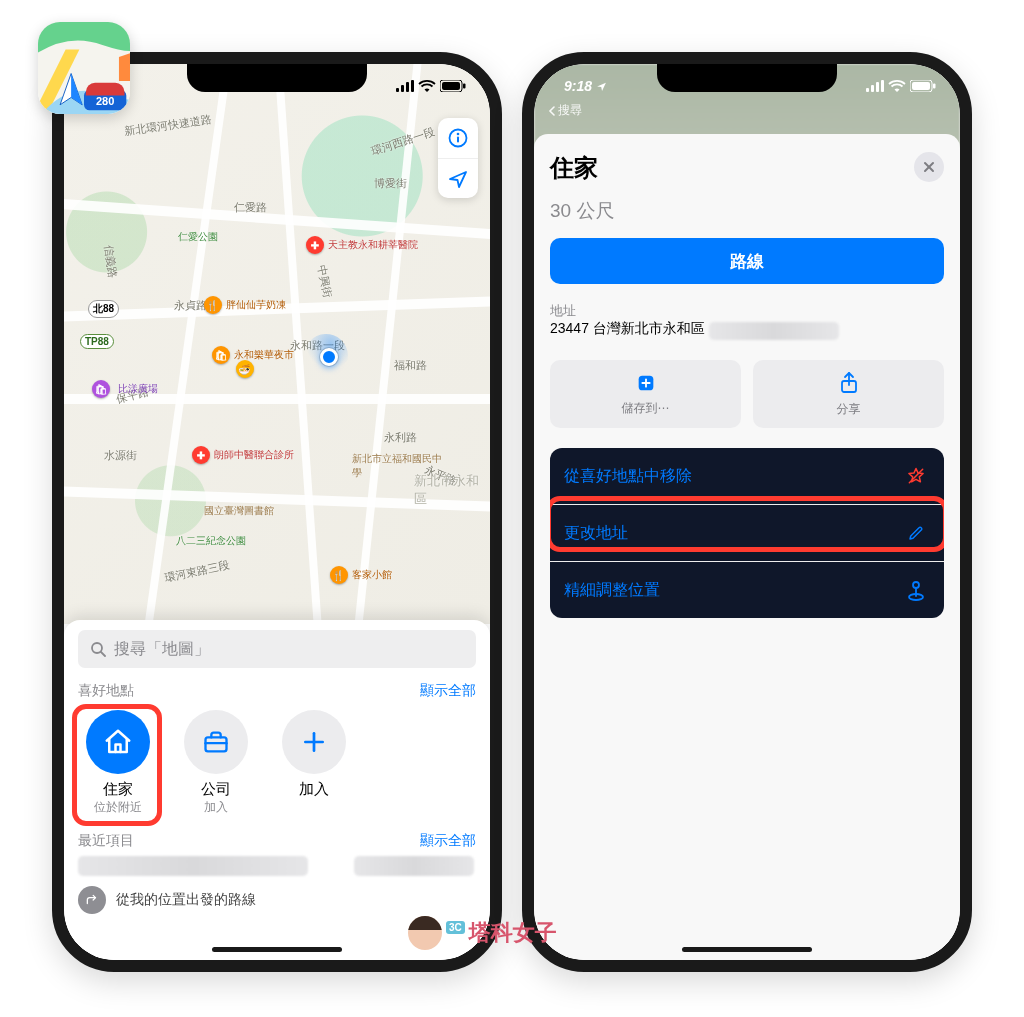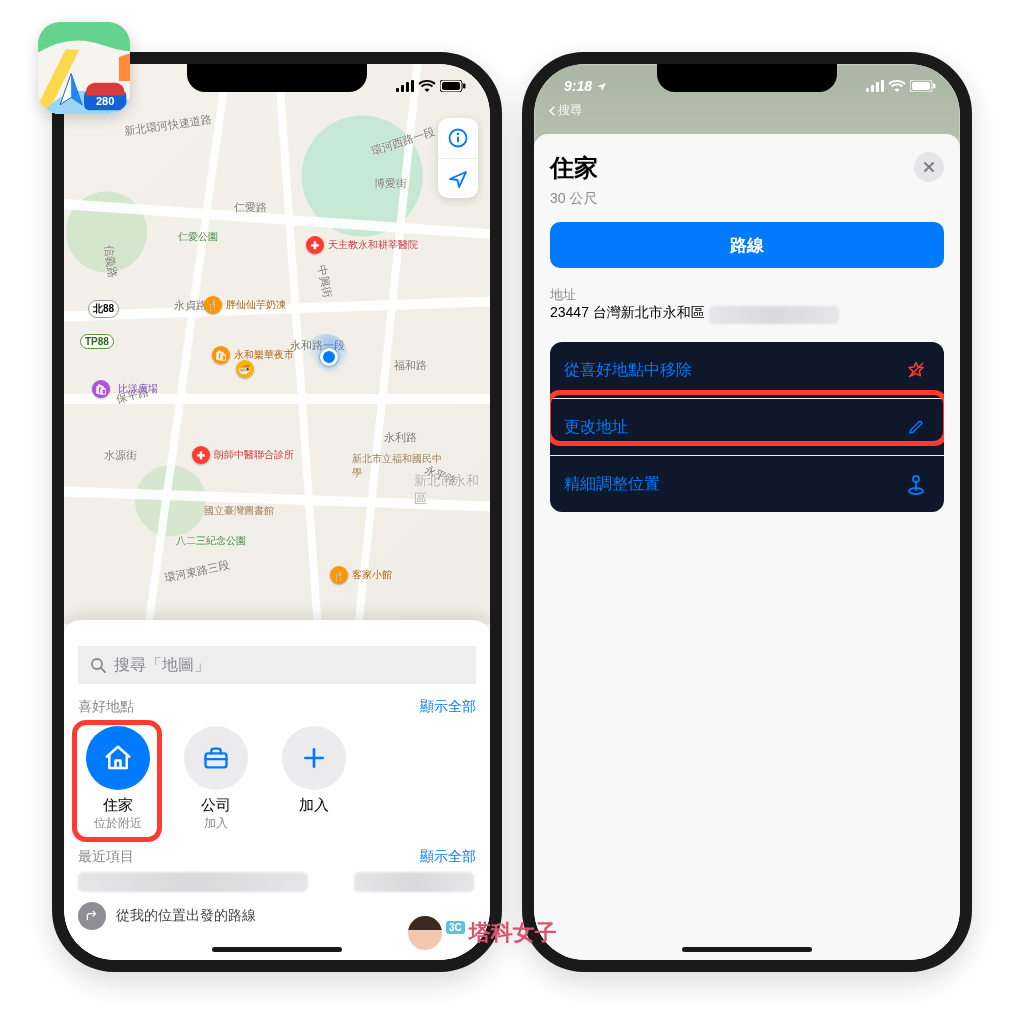--- a/index.html
+++ b/index.html
@@ -128,24 +128,23 @@
     position:absolute; left:0; right:0; bottom:0;
     background:#fff;
     border-top-left-radius:16px; border-top-right-radius:16px;
     box-shadow: 0 -4px 16px rgba(0,0,0,.12);
     padding: 10px 14px 40px;
   }
   .sheet.left-sheet { height: 360px; }
 
   .search {
     display:flex; align-items:center; gap:8px;
-    background:#eeeeef; border-radius:0;
+    background:#eeeeef; border-radius:7px;
     height:38px; padding:0 12px; color:#8a8a8e;
     font-size:16px;
-    margin-top:16px;
   }
   .row-header {
     display:flex; justify-content:space-between; align-items:center;
     margin-top:14px; font-size:14px;
   }
   .row-header .title { color:#8a8a8e; }
   .row-header .link  { color:#007aff; }
 
   .fav-row {
     display:flex; gap:18px; margin-top:10px;
@@ -200,21 +199,21 @@
   }
   .detail-sheet {
     position:absolute; top:70px; left:0; right:0; bottom:0;
     background:#f8f8f8;
     border-top-left-radius:14px; border-top-right-radius:14px;
     padding: 18px 16px 40px;
     display:flex; flex-direction:column; gap:14px;
   }
   .detail-head { display:flex; justify-content:space-between; align-items:flex-start; }
   .detail-title { font-size:24px; font-weight:700; }
-  .detail-sub { font-size:14px; color:#8a8a8e; margin-top:6px; }
+  .detail-sub { font-size:19px; color:#8a8a8e; margin-top:14px; }
   .close-btn {
     width:30px; height:30px; border-radius:50%;
     background:#e5e5ea; color:#7d7d82;
     display:flex; align-items:center; justify-content:center;
     font-size:15px; font-weight:700;
   }
   .primary-btn {
     background:#007aff; color:#fff;
     border-radius:10px; height:46px;
     display:flex; align-items:center; justify-content:center;
@@ -530,20 +529,38 @@
         </div>
 
         <div>
           <div class="addr-label">地址</div>
           <div class="addr-val">
             <span>23447 台灣新北市永和區</span>
             <span class="blur-strip" style="position:relative; display:inline-block; width:130px; height:18px; margin-left:4px; top:2px;"></span>
           </div>
         </div>
 
+        <div class="two-btns">
+          <div class="mini-btn">
+            <svg width="22" height="22" viewBox="0 0 24 24">
+                <rect x="4" y="4" width="16" height="16" rx="4" fill="#007aff"></rect>
+                <line x1="12" y1="8" x2="12" y2="16" stroke="#fff" stroke-width="2" stroke-linecap="round"></line>
+                <line x1="8" y1="12" x2="16" y2="12" stroke="#fff" stroke-width="2" stroke-linecap="round"></line>
+              </svg>
+            <span class="lbl">儲存到⋯</span>
+          </div>
+          <div class="mini-btn">
+            <svg width="20" height="24" viewBox="0 0 20 24" fill="none" stroke="#007aff" stroke-width="1.8" stroke-linecap="round" stroke-linejoin="round">
+                <path d="M10 2 V14"></path>
+                <path d="M6 6 L10 2 L14 6"></path>
+                <rect x="3" y="10" width="14" height="11" rx="2"></rect>
+              </svg>
+            <span class="lbl">分享</span>
+          </div>
+        </div>
 
         <div class="list" style="position:relative;">
           <div class="list-row">
             <span>從喜好地點中移除</span>
             <span class="icon-slot red">
               <svg width="20" height="20" viewBox="0 0 24 24" fill="none" stroke="#ff3b30" stroke-width="1.8" stroke-linejoin="round">
                   <path d="M12 3 L14.5 8.5 L20.5 9 L16 13 L17.3 19 L12 16 L6.7 19 L8 13 L3.5 9 L9.5 8.5 Z"></path>
                   <line x1="4" y1="20" x2="20" y2="4" stroke-linecap="round"></line>
                 </svg>
             </span>

